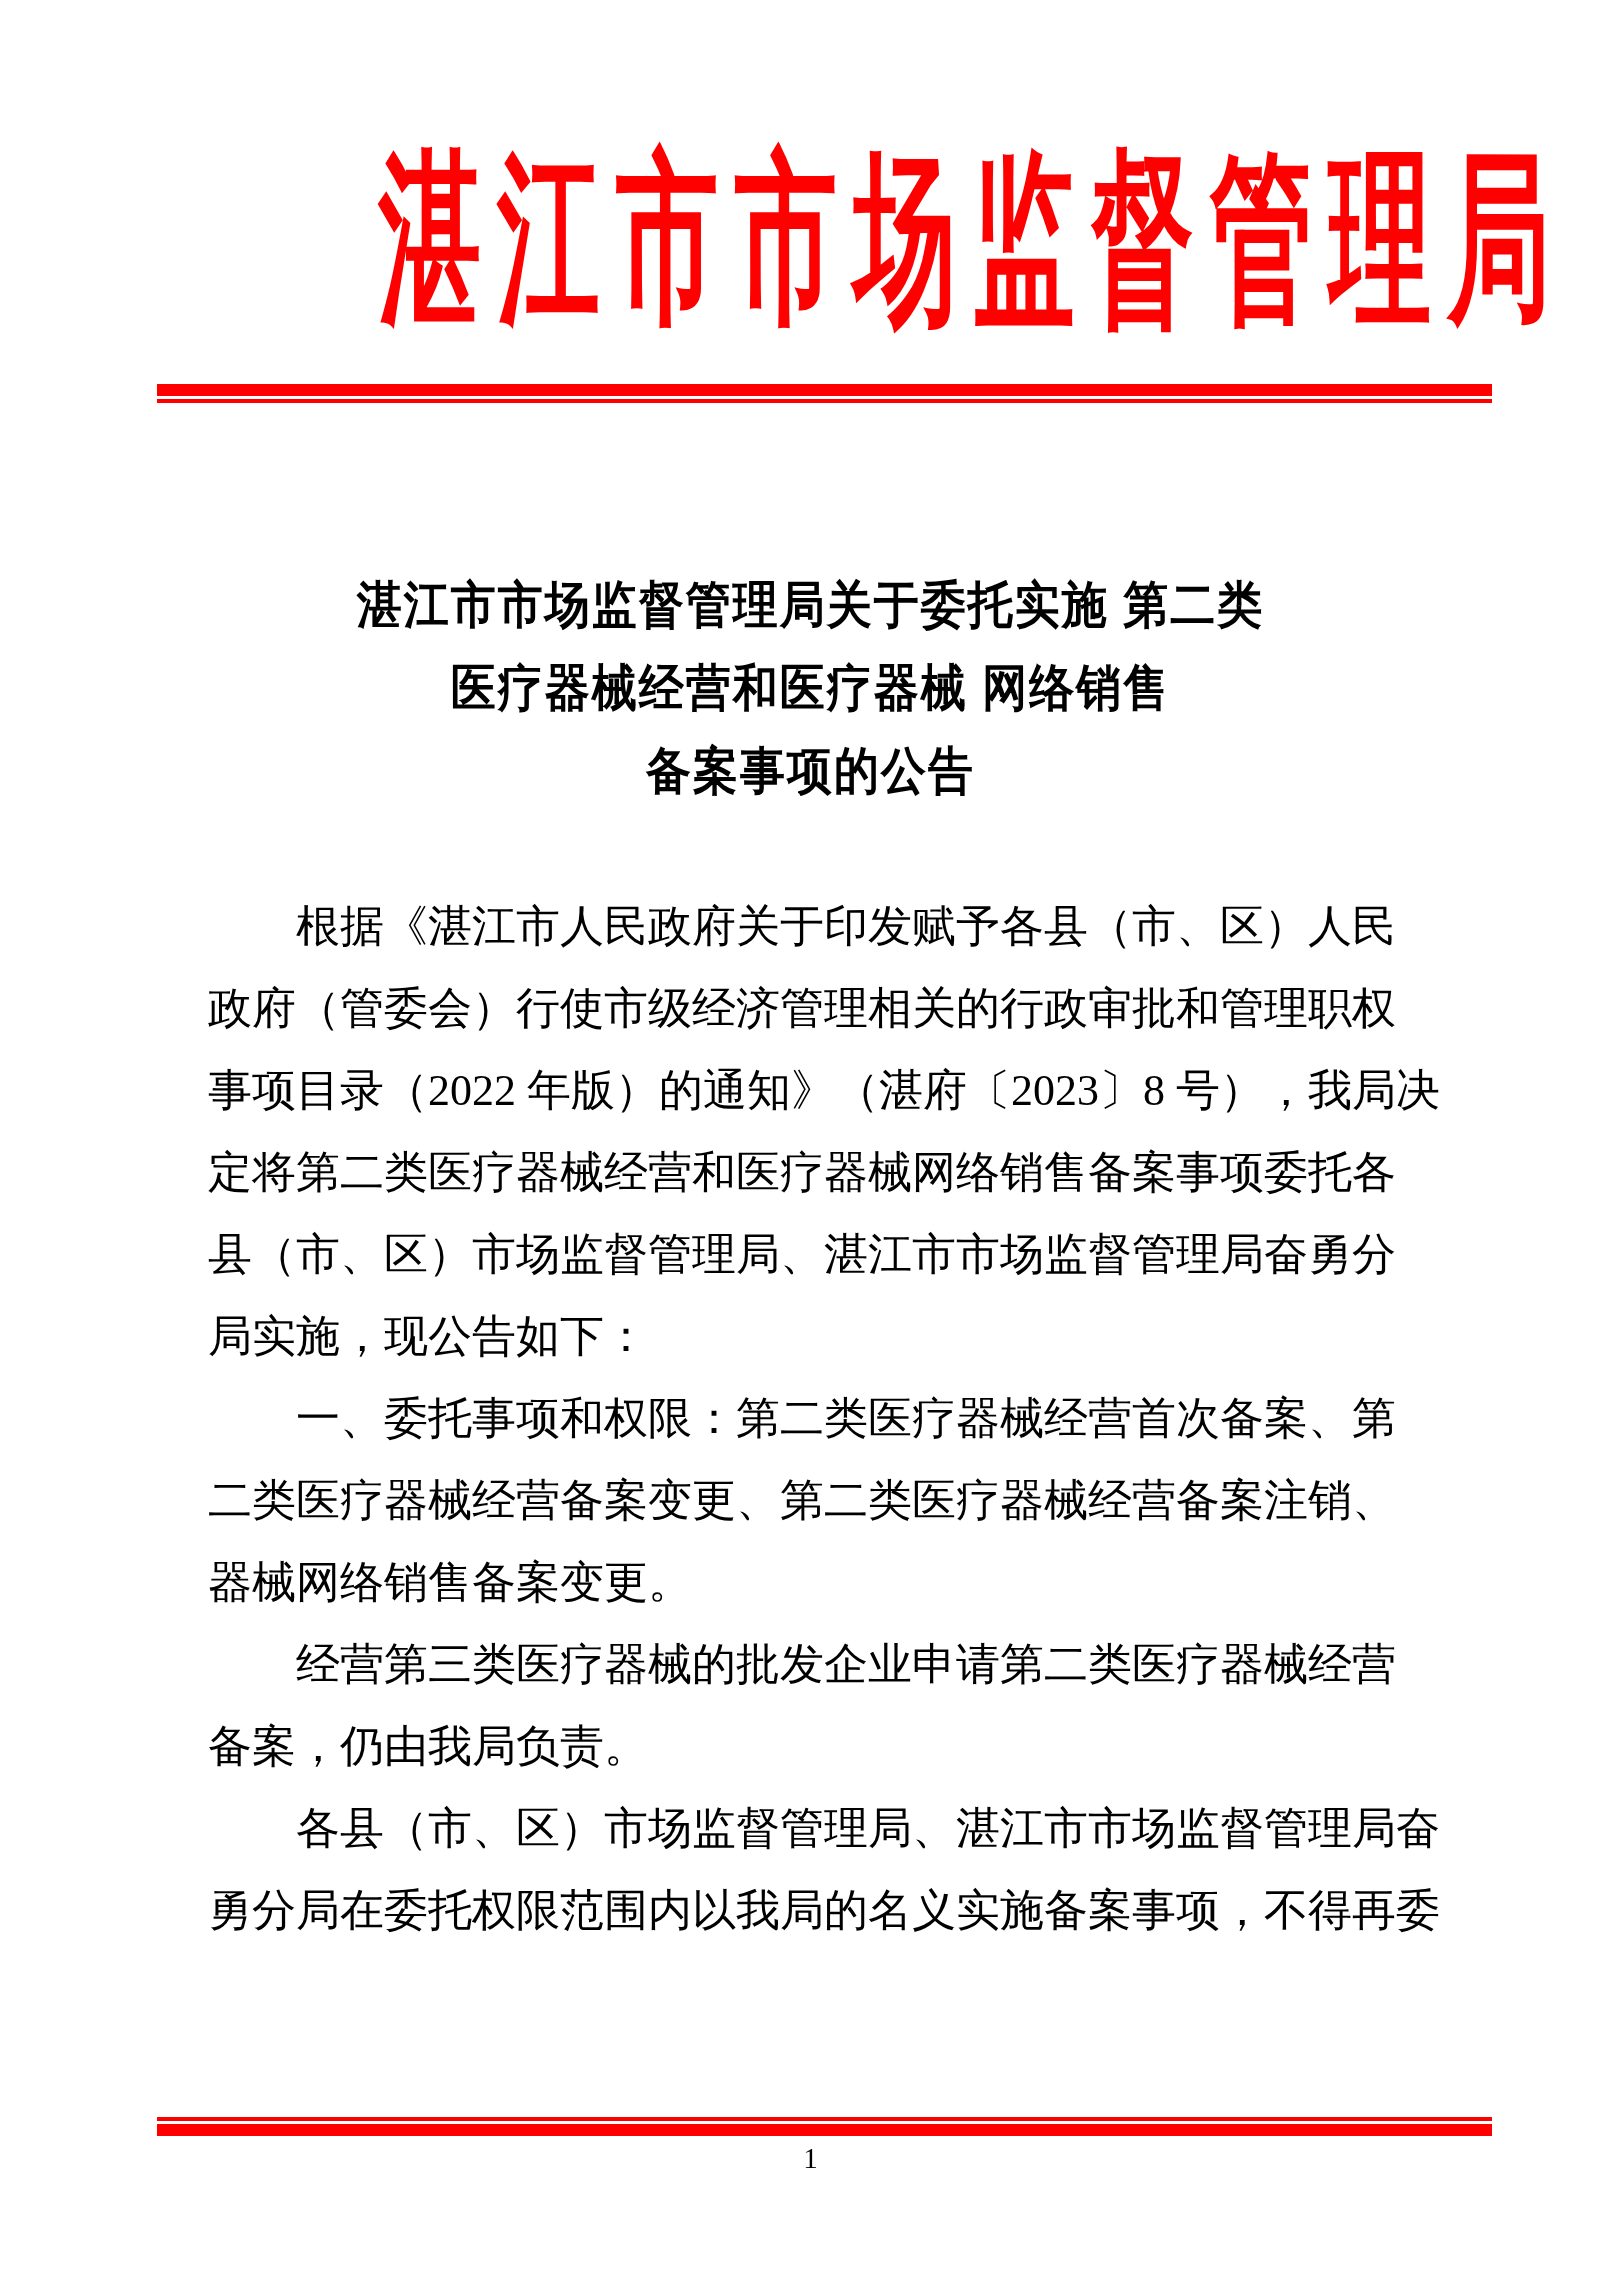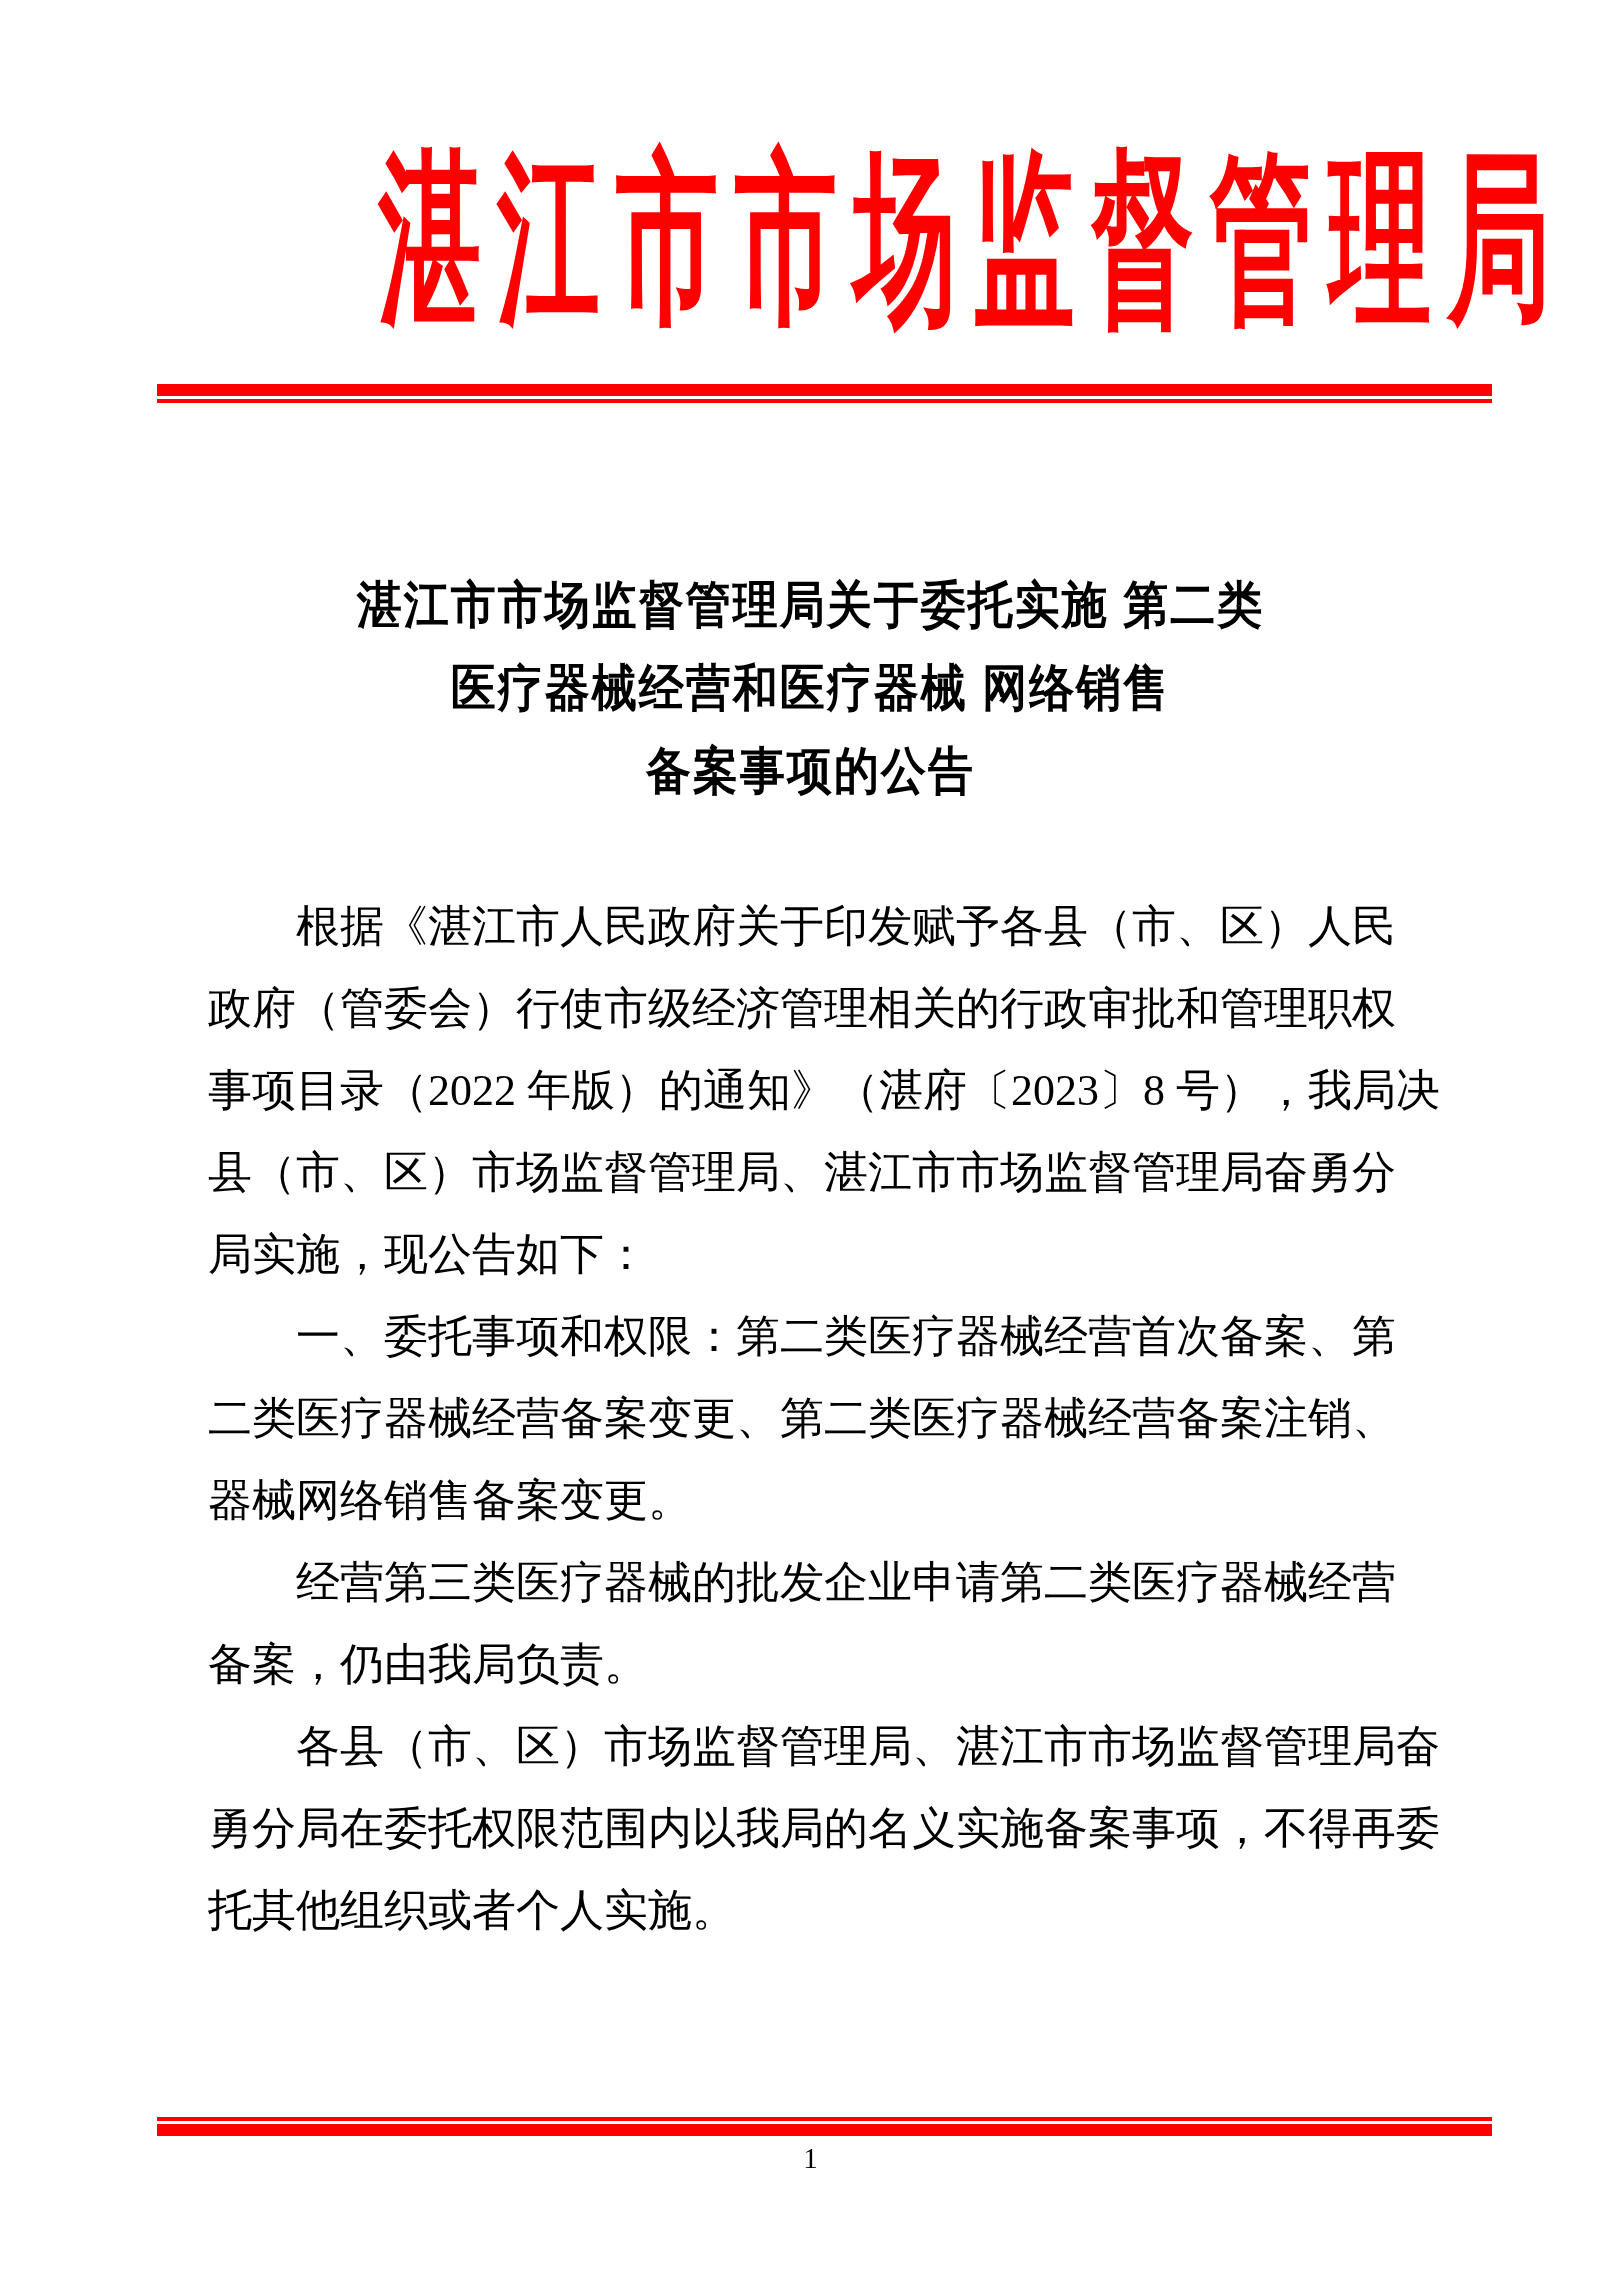--- a/index.html
+++ b/index.html
@@ -100,30 +100,30 @@
   <div class="doc-title">
       <div class="title-line">湛江市市场监督管理局关于委托实施 第二类</div>
       <div class="title-line">医疗器械经营和医疗器械 网络销售</div>
       <div class="title-line">备案事项的公告</div>
     </div>
 
   <div class="body-text">
       <div class="body-line indent">根据《湛江市人民政府关于印发赋予各县（市、区）人民</div>
       <div class="body-line">政府（管委会）行使市级经济管理相关的行政审批和管理职权</div>
       <div class="body-line">事项目录（2022 年版）的通知》（湛府〔2023〕8 号），我局决</div>
+      <div class="body-line">定将第二类医疗器械经营和医疗器械网络销售备案事项委托各</div>
       <div class="body-line">县（市、区）市场监督管理局、湛江市市场监督管理局奋勇分</div>
       <div class="body-line">局实施，现公告如下：</div>
       <div class="body-line indent">一、委托事项和权限：第二类医疗器械经营首次备案、第</div>
       <div class="body-line">二类医疗器械经营备案变更、第二类医疗器械经营备案注销、</div>
       <div class="body-line">器械网络销售备案变更。</div>
       <div class="body-line indent">经营第三类医疗器械的批发企业申请第二类医疗器械经营</div>
       <div class="body-line">备案，仍由我局负责。</div>
       <div class="body-line indent">各县（市、区）市场监督管理局、湛江市市场监督管理局奋</div>
       <div class="body-line">勇分局在委托权限范围内以我局的名义实施备案事项，不得再委</div>
-      <div class="body-line">托其他组织或者个人实施。</div>
     </div>
 
   <div class="rule rule-bottom">
     <div class="bar-thin"></div>
     <div class="bar-thick"></div>
   </div>
 
   <div class="page-number">1</div>
 
 </div>

